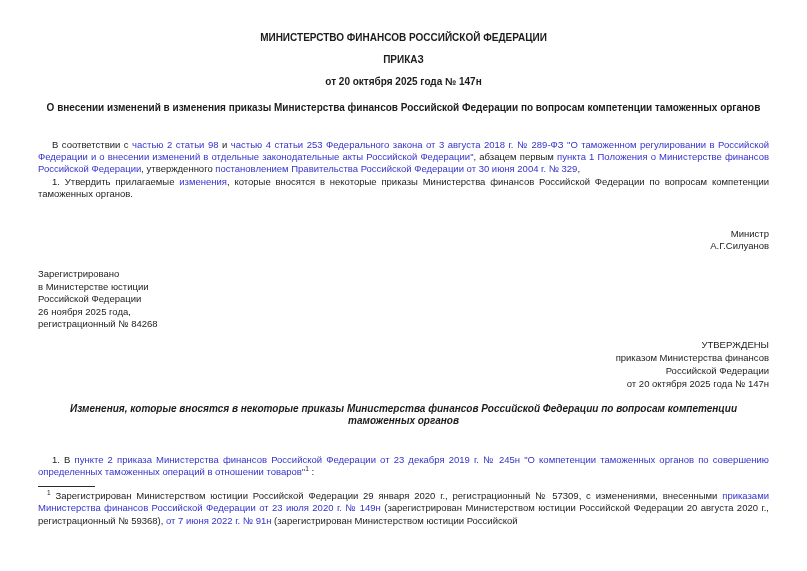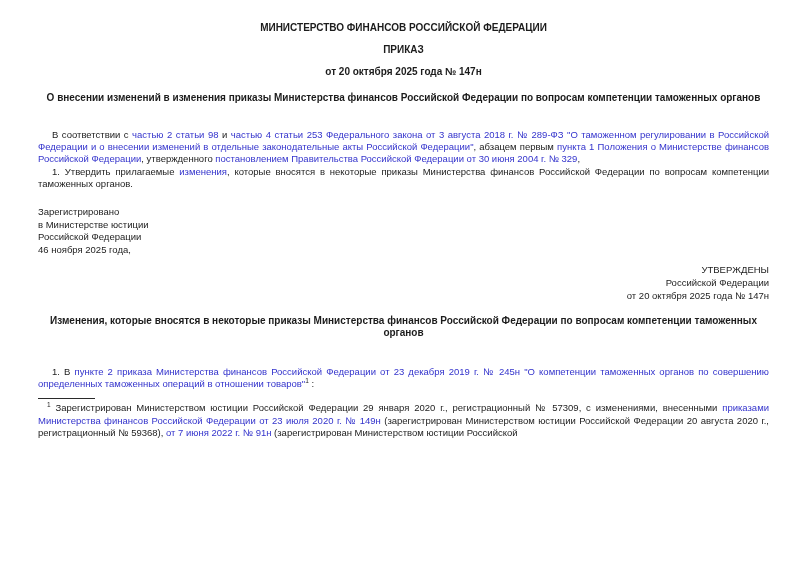--- a/index.html
+++ b/index.html
@@ -3,39 +3,39 @@
 <meta charset="utf-8">
 <style>
   :root { --link: #3333cc; --text: #1c1c1c; --bg: #ffffff; }
   * { margin: 0; padding: 0; box-sizing: border-box; }
   html, body { background: #ffffff; }
   body {
     width: 807px; height: 571px; overflow: hidden;
     font-family: "Liberation Sans", sans-serif;
     color: var(--text); background: var(--bg);
   }
-  .page { width: 807px; height: 571px; padding: 22px 38px 0 38px; background: var(--bg); }
+  .page { width: 807px; height: 571px; padding: 32px 38px 0 38px; background: var(--bg); }
   .c { text-align: center; }
   .r { text-align: right; }
   .b { font-weight: 700; }
   .head { font-size: 10px; line-height: 11px; }
   .head + .head { margin-top: 11px; }
   .doc-title { margin-top: 15px; font-size: 10px; line-height: 12px; }
   .para {
     font-size: 9.5px; line-height: 12px;
     text-align: justify; text-indent: 14px;
   }
   .preamble { margin-top: 25px; }
   .order-word { margin-top: 5px; font-size: 9.5px; line-height: 12px; }
   .item-1 { margin-top: 1px; }
   .item-2 { margin-top: 12px; }
   .sig { margin-top: 28px; font-size: 9.5px; line-height: 12px; }
   .reg { margin-top: 16px; font-size: 9.5px; line-height: 12.6px; }
   .approved { margin-top: 7px; font-size: 9.5px; line-height: 13px; }
-  .annex-title { margin-top: 13px; font-size: 10px; line-height: 12px; }
+  .annex-title { margin-top: 13px; font-size: 10px; line-height: 12px; font-style: italic; }
   .annex-para { margin-top: 27px; }
   .fn-sep { margin-top: 8px; width: 57px; height: 0; border-top: 1px solid #2a2a2a; }
   .footnote { margin-top: 3px; font-size: 9.5px; line-height: 12.5px; text-align: justify; text-indent: 9px; }
   a.lnk { color: var(--link); text-decoration: none; cursor: pointer; }
   sup { font-size: 6.5px; line-height: 0; vertical-align: super; }
 </style>
 </head>
 <body>
 
 <div class="page">
@@ -44,30 +44,36 @@
   <div class="head c b">ПРИКАЗ</div>
   <div class="head c b">от 20 октября 2025 года № 147н</div>
 
   <div class="doc-title c b">О внесении изменений в изменения приказы Министерства финансов Российской Федерации по вопросам компетенции таможенных органов</div>
 
   <p class="para preamble"><span>В соответствии с </span><a href="#" class="lnk">частью 2 статьи 98</a><span> и </span><a href="#" class="lnk">частью 4 статьи 253 Федерального закона от 3 августа 2018 г. № 289-ФЗ "О таможенном регулировании в Российской Федерации и о внесении изменений в отдельные законодательные акты Российской Федерации"</a><span>, абзацем первым </span><a href="#" class="lnk">пункта 1 Положения о Министерстве финансов Российской Федерации</a><span>, утвержденного </span><a href="#" class="lnk">постановлением Правительства Российской Федерации от 30 июня 2004 г. № 329</a><span>,</span></p>
 
 
   <p class="para item-1"><span>1. Утвердить прилагаемые </span><a href="#" class="lnk">изменения</a><span>, которые вносятся в некоторые приказы Министерства финансов Российской Федерации по вопросам компетенции таможенных органов.</span></p>
 
+  <div class="sig r">
+    <div>Министр</div>
+    <div>А.Г.Силуанов</div>
+  </div>
 
   <div class="reg">
     <div>Зарегистрировано</div>
     <div>в Министерстве юстиции</div>
     <div>Российской Федерации</div>
-    <div>46 ноября 2025 года,</div>
+    <div>26 ноября 2025 года,</div>
+    <div>регистрационный № 84268</div>
   </div>
 
   <div class="approved r">
     <div>УТВЕРЖДЕНЫ</div>
+    <div>приказом Министерства финансов</div>
     <div>Российской Федерации</div>
     <div>от 20 октября 2025 года № 147н</div>
   </div>
 
   <div class="annex-title c b">Изменения, которые вносятся в некоторые приказы Министерства финансов Российской Федерации по вопросам компетенции таможенных органов</div>
 
   <p class="para annex-para"><span>1. В </span><a href="#" class="lnk">пункте 2 приказа Министерства финансов Российской Федерации от 23 декабря 2019 г. № 245н "О компетенции таможенных органов по совершению определенных таможенных операций в отношении товаров"</a><sup>1</sup><span> :</span></p>
 
   <div class="fn-sep"></div>
 

